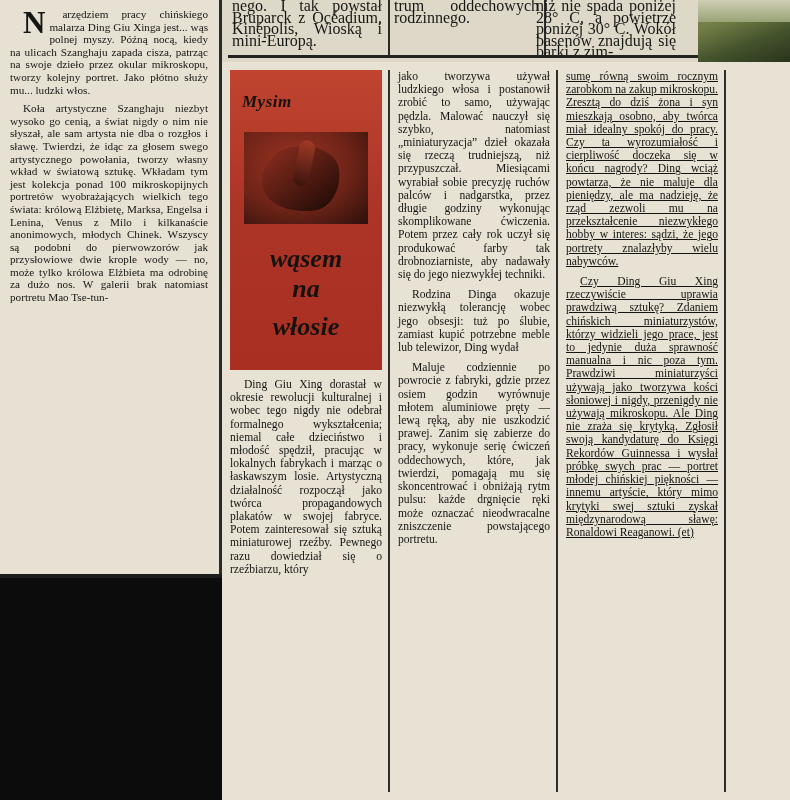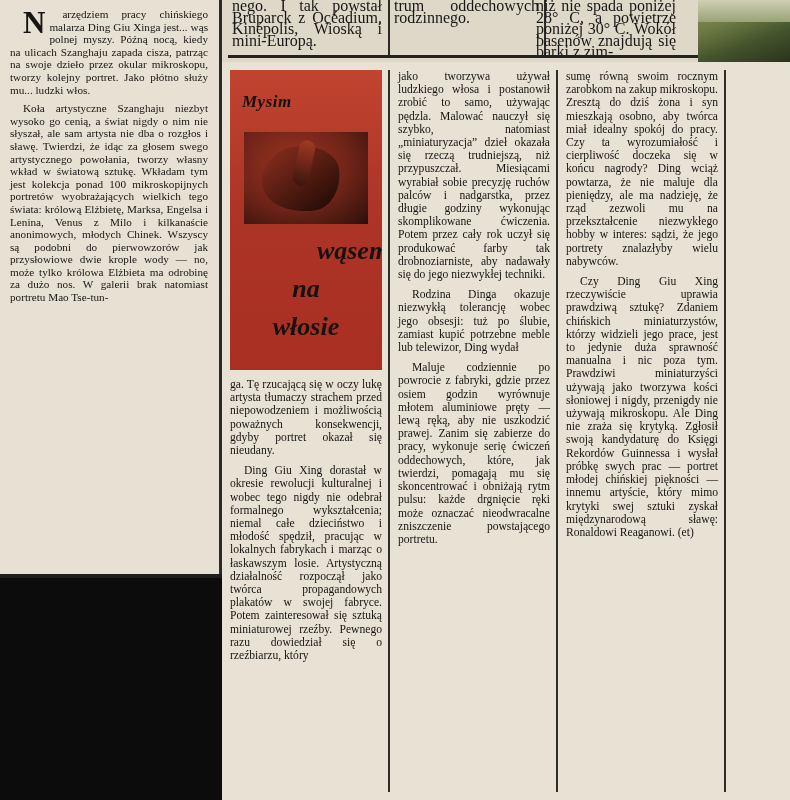--- a/index.html
+++ b/index.html
@@ -112,33 +112,33 @@
     position:absolute;left:52px;top:8px;width:16px;height:46px;
     background:linear-gradient(180deg,#a03a26,#3c150d);
     border-radius:8px;
     transform:rotate(12deg);
   }
   .tpline{
     position:absolute;width:152px;text-align:center;
     font-family:"Liberation Serif", serif;
     font-weight:bold;font-style:italic;color:#16120f;
   }
-  #tp-title2{left:0;top:166px;font-size:26px;padding-left:47px;}
+  #tp-title2{left:0;top:174px;font-size:26px;}
   #tp-title3{left:0;top:204px;font-size:26px;}
   #tp-title4{left:0;top:242px;font-size:26px;}
 
   
   .col{
     position:absolute;
     font-size:11.6px;line-height:13.2px;
     color:#141412;
   }
   #col1{left:8px;top:316px;width:152px;height:414px;}
   #col2{left:176px;top:8px;width:152px;height:722px;}
-  #col3{left:344px;top:8px;width:152px;height:722px;}
+  #col3{left:344px;top:8px;width:152px;height:722px;text-decoration:underline;}
   #col4{left:512px;top:8px;width:50px;height:722px;}
   
   #col4{width:48px;}
 </style>
 </head>
 <body>
 
 <div id="left-clip">
   <div class="inner">
     <p><span class="dropcap">N</span><span>arzędziem pracy chińskiego malarza Ding Giu Xinga jest... wąs polnej myszy. Późną nocą, kiedy na ulicach Szanghaju zapada cisza, patrząc na swoje dzieło przez okular mikroskopu, tworzy kolejny portret. Jako płótno służy mu... ludzki włos.</span></p>
@@ -178,21 +178,20 @@
     <div class="tpline" id="tp-title2">wąsem</div>
     <div class="tpline" id="tp-title4">włosie</div>
     <div class="tpline" id="tp-title3">na</div>
   </div>
 
   <div class="vrule" style="left:166px;top:8px;height:722px;"></div>
   <div class="vrule" style="left:334px;top:8px;height:722px;"></div>
   <div class="vrule" style="left:502px;top:8px;height:722px;"></div>
 
   <div class="col" id="col1">
-    <p class="noind">ga. Tę rzucającą się w oczy lukę artysta tłumaczy strachem przed niepowodzeniem i możliwością poważnych konsekwencji, gdyby portret okazał się nieudany.</p>
     <p>Ding Giu Xing dorastał w okresie rewolucji kulturalnej i wobec tego nigdy nie odebrał formalnego wykształcenia; niemal całe dzieciństwo i młodość spędził, pracując w lokalnych fabrykach i marząc o łaskawszym losie. Artystyczną działalność rozpoczął jako twórca propagandowych plakatów w swojej fabryce. Potem zainteresował się sztuką miniaturowej rzeźby. Pewnego razu dowiedział się o rzeźbiarzu, który</p>
   </div>
 
   <div class="col" id="col2">
     <p class="noind">jako tworzywa używał ludzkiego włosa i postanowił zrobić to samo, używając pędzla. Malować nauczył się szybko, natomiast „miniaturyzacja” dzieł okazała się rzeczą trudniejszą, niż przypuszczał. Miesiącami wyrabiał sobie precyzję ruchów palców i nadgarstka, przez długie godziny wykonując skomplikowane ćwiczenia. Potem przez cały rok uczył się produkować farby tak drobnoziarniste, aby nadawały się do jego niezwykłej techniki.</p>
     <p>Rodzina Dinga okazuje niezwykłą tolerancję wobec jego obsesji: tuż po ślubie, zamiast kupić potrzebne meble lub telewizor, Ding wydał</p>
     <p>Maluje codziennie po powrocie z fabryki, gdzie przez osiem godzin wyrównuje młotem aluminiowe pręty — lewą ręką, aby nie uszkodzić prawej. Zanim się zabierze do pracy, wykonuje serię ćwiczeń oddechowych, które, jak twierdzi, pomagają mu się skoncentrować i obniżają rytm pulsu: każde drgnięcie ręki może oznaczać nieodwracalne zniszczenie powstającego portretu.</p>
   </div>
 
   <div class="col" id="col3" style="width:152px;left:344px;">

